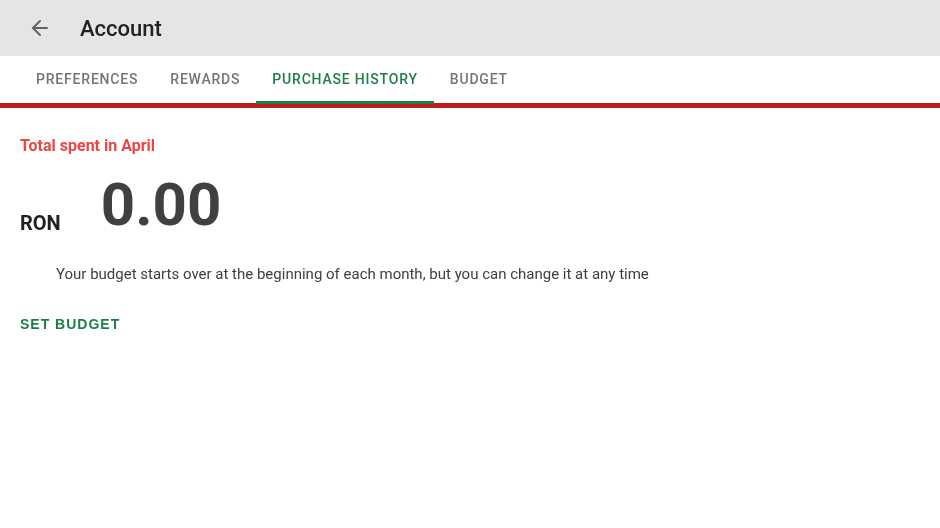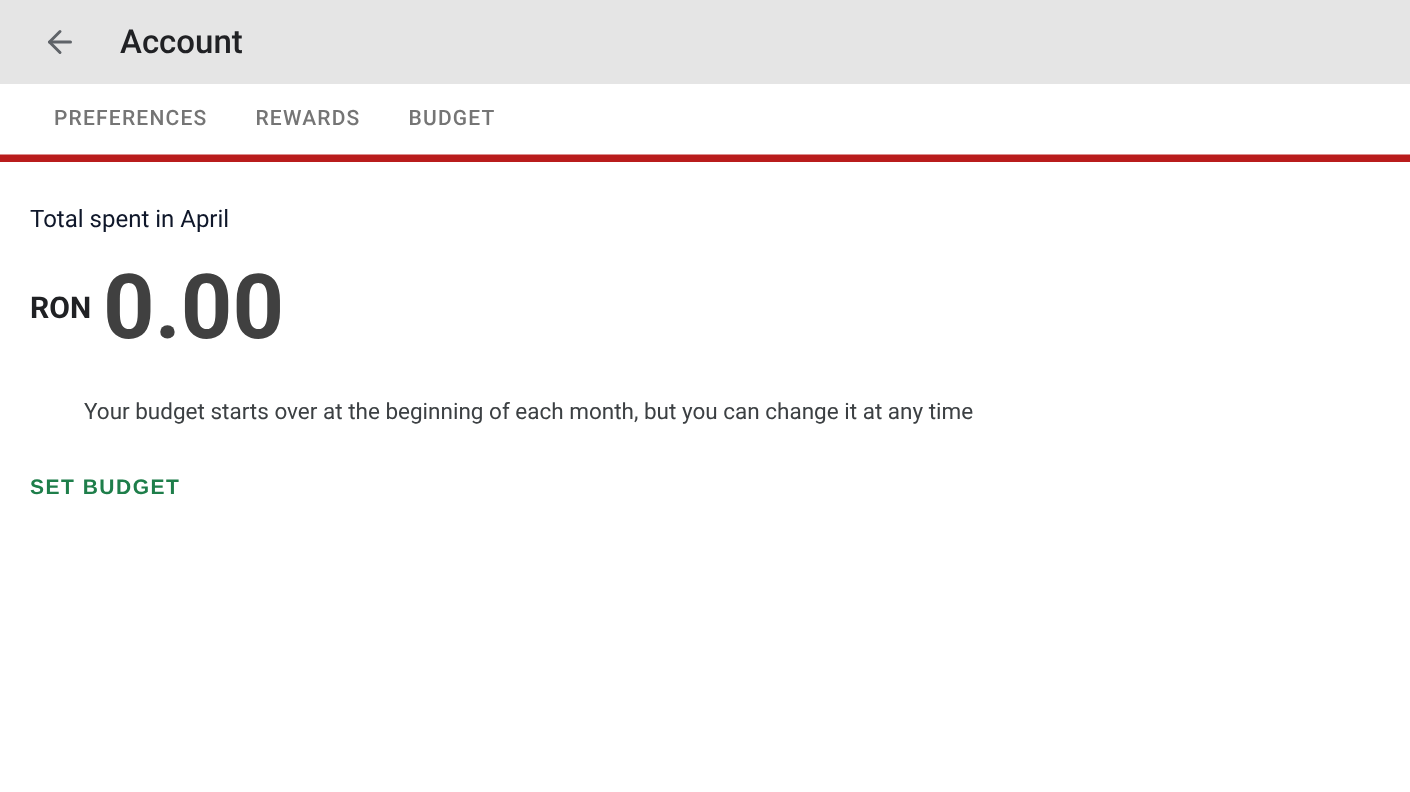--- a/index.html
+++ b/index.html
@@ -79,29 +79,30 @@
       border-bottom: 3px solid #1e7e4a;
     }
 
     
     .content {
       padding: 28px 20px 24px 20px;
     }
 
     .total-label {
       font-size: 16px;
-      color: #0f172a;
+      color: #ef4444;
       margin-bottom: 20px;
-      font-weight: 400;
+      font-weight: 700;
     }
 
     .amount-row {
       display: flex;
-      align-items: center;
+      align-items: flex-end;
       margin-bottom: 28px;
+      gap: 32px;
     }
 
     .currency {
       font-size: 20px;
       font-weight: 700;
       color: #202124;
       margin-right: 8px;
     }
 
     .amount {
@@ -141,20 +142,21 @@
       <line x1="19" y1="12" x2="5" y2="12"></line>
       <polyline points="12 19 5 12 12 5"></polyline>
     </svg>
   </button>
   <span class="page-title">Account</span>
 </div>
 
 <div class="tabs">
   <div class="tab">PREFERENCES</div>
   <div class="tab">REWARDS</div>
+  <div class="tab active">PURCHASE HISTORY</div>
   <div class="tab">BUDGET</div>
 </div>
 
 <div class="content">
   <div class="total-label">Total spent in April</div>
   <div class="amount-row">
     <span class="currency">RON</span>
     <span class="amount">0.00</span>
   </div>
   <div class="budget-info">Your budget starts over at the beginning of each month, but you can change it at any time</div>

